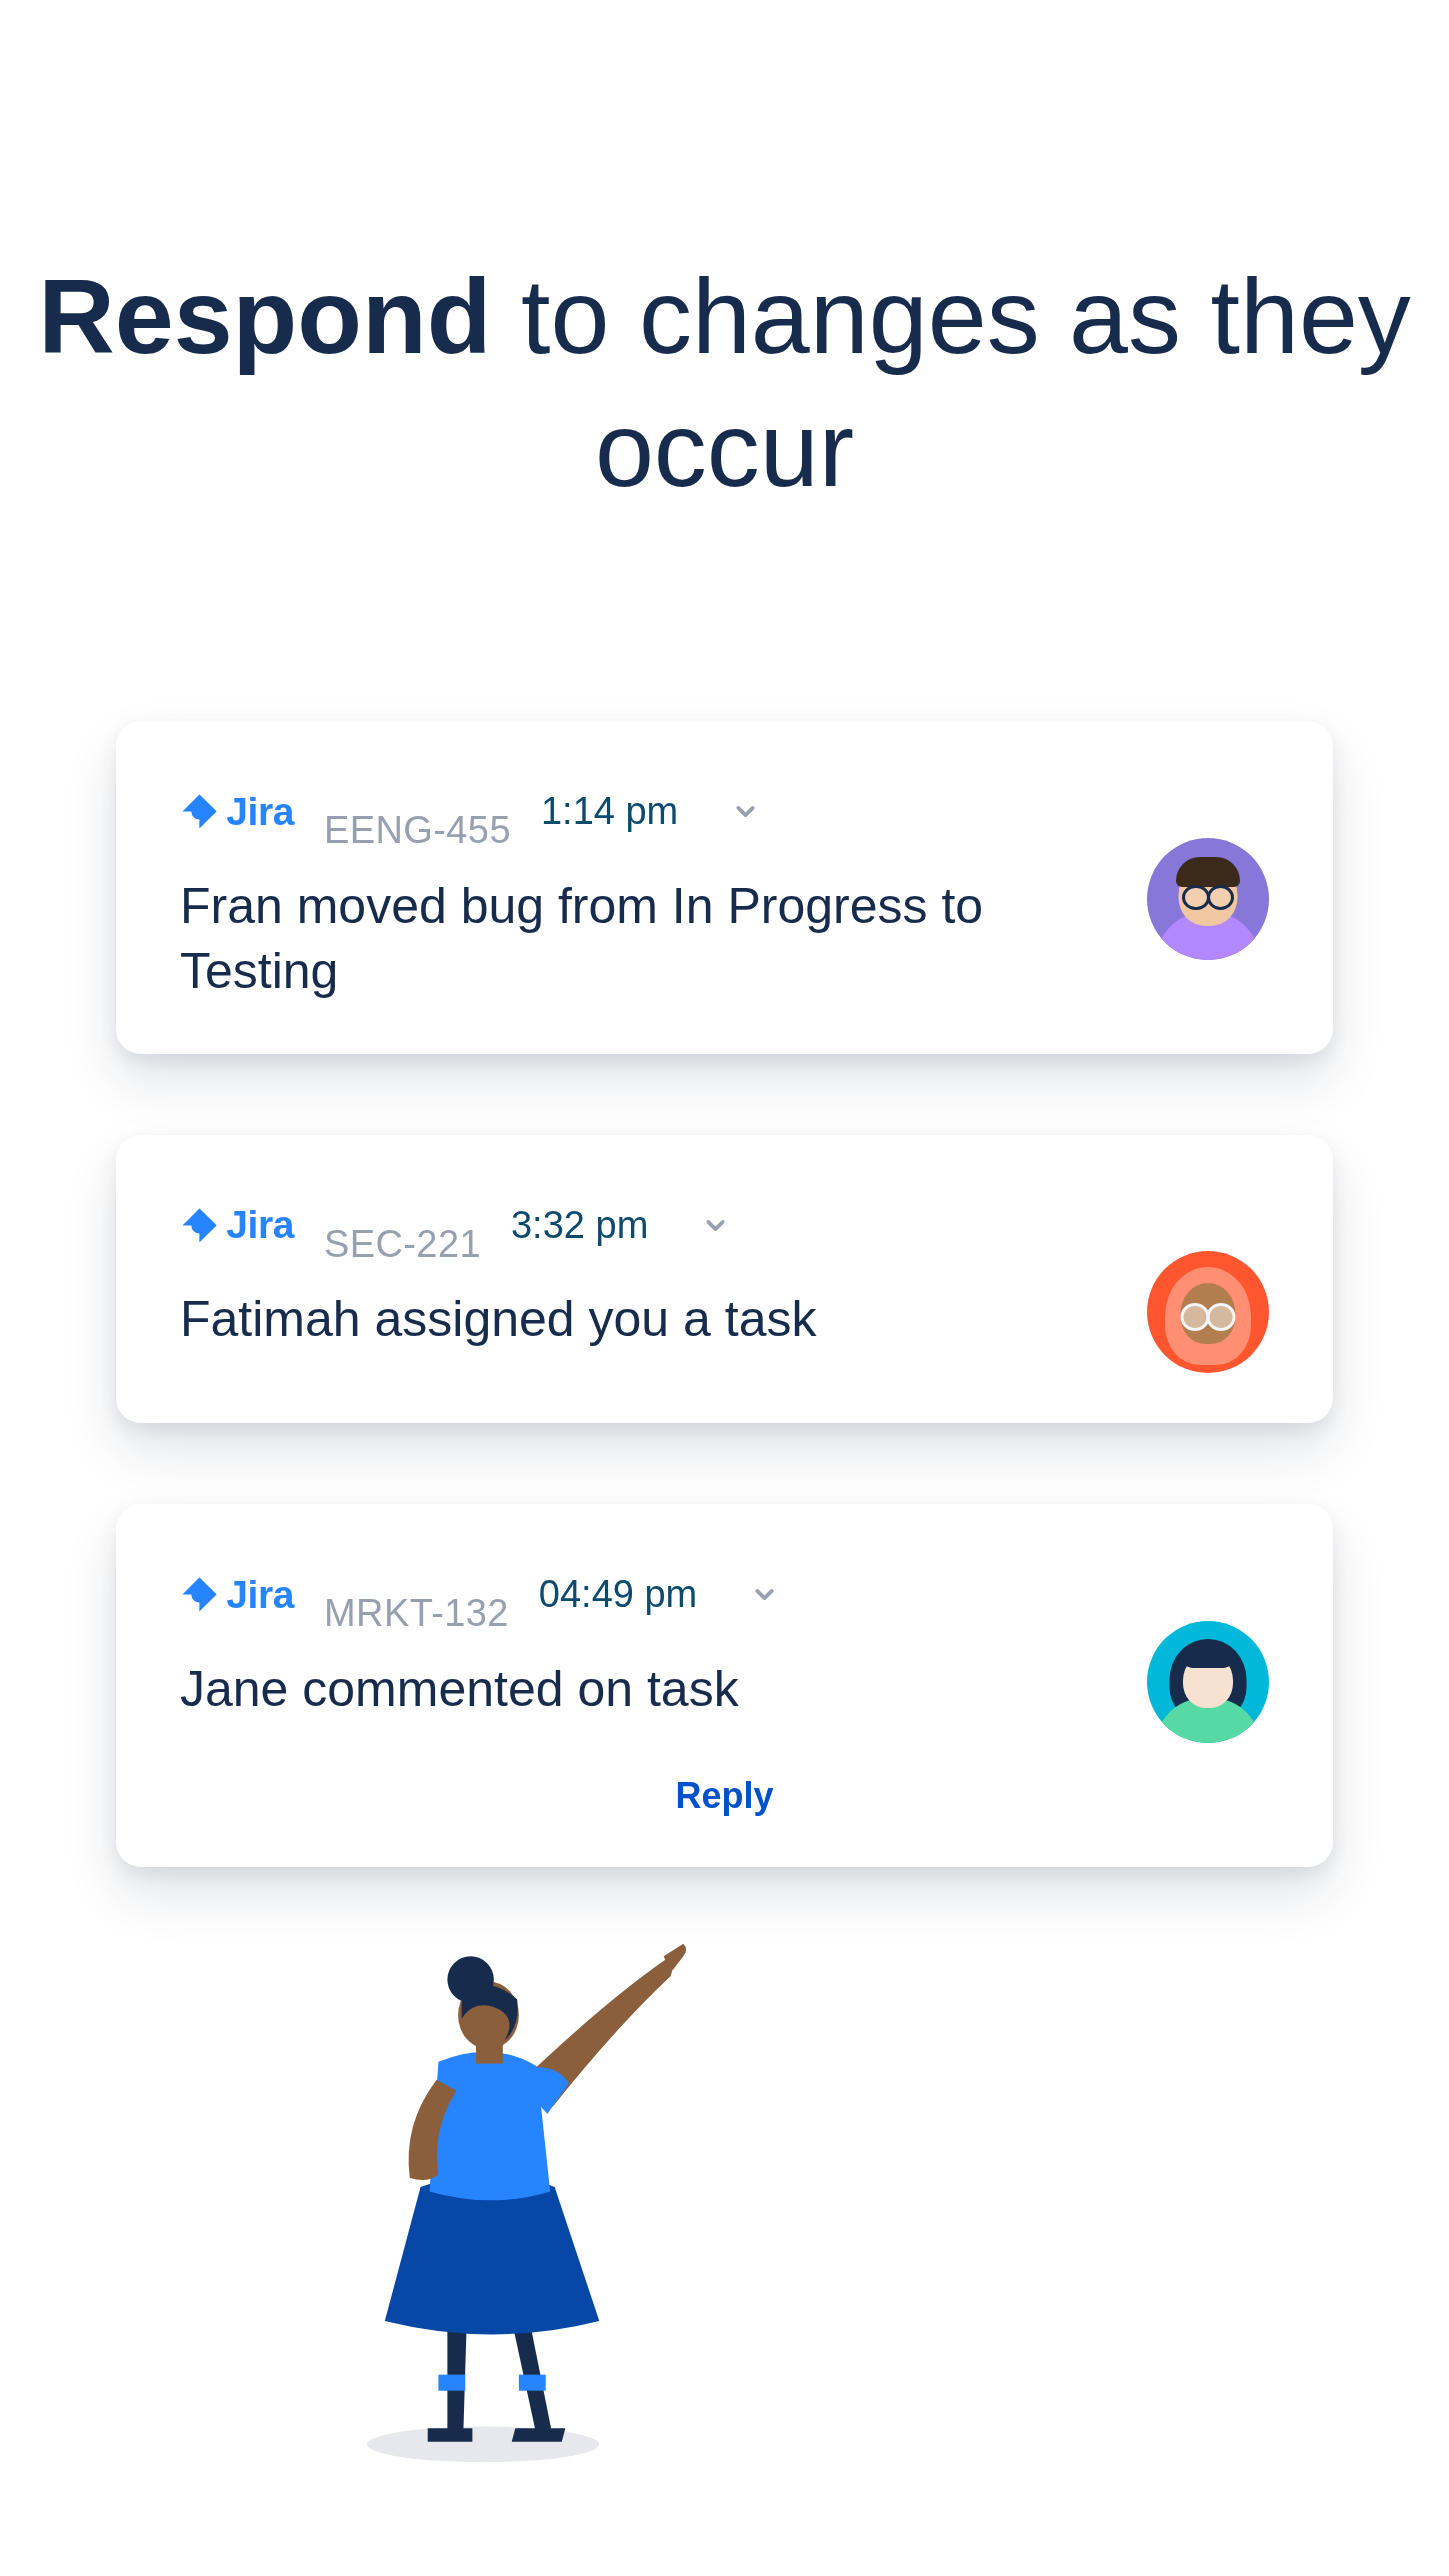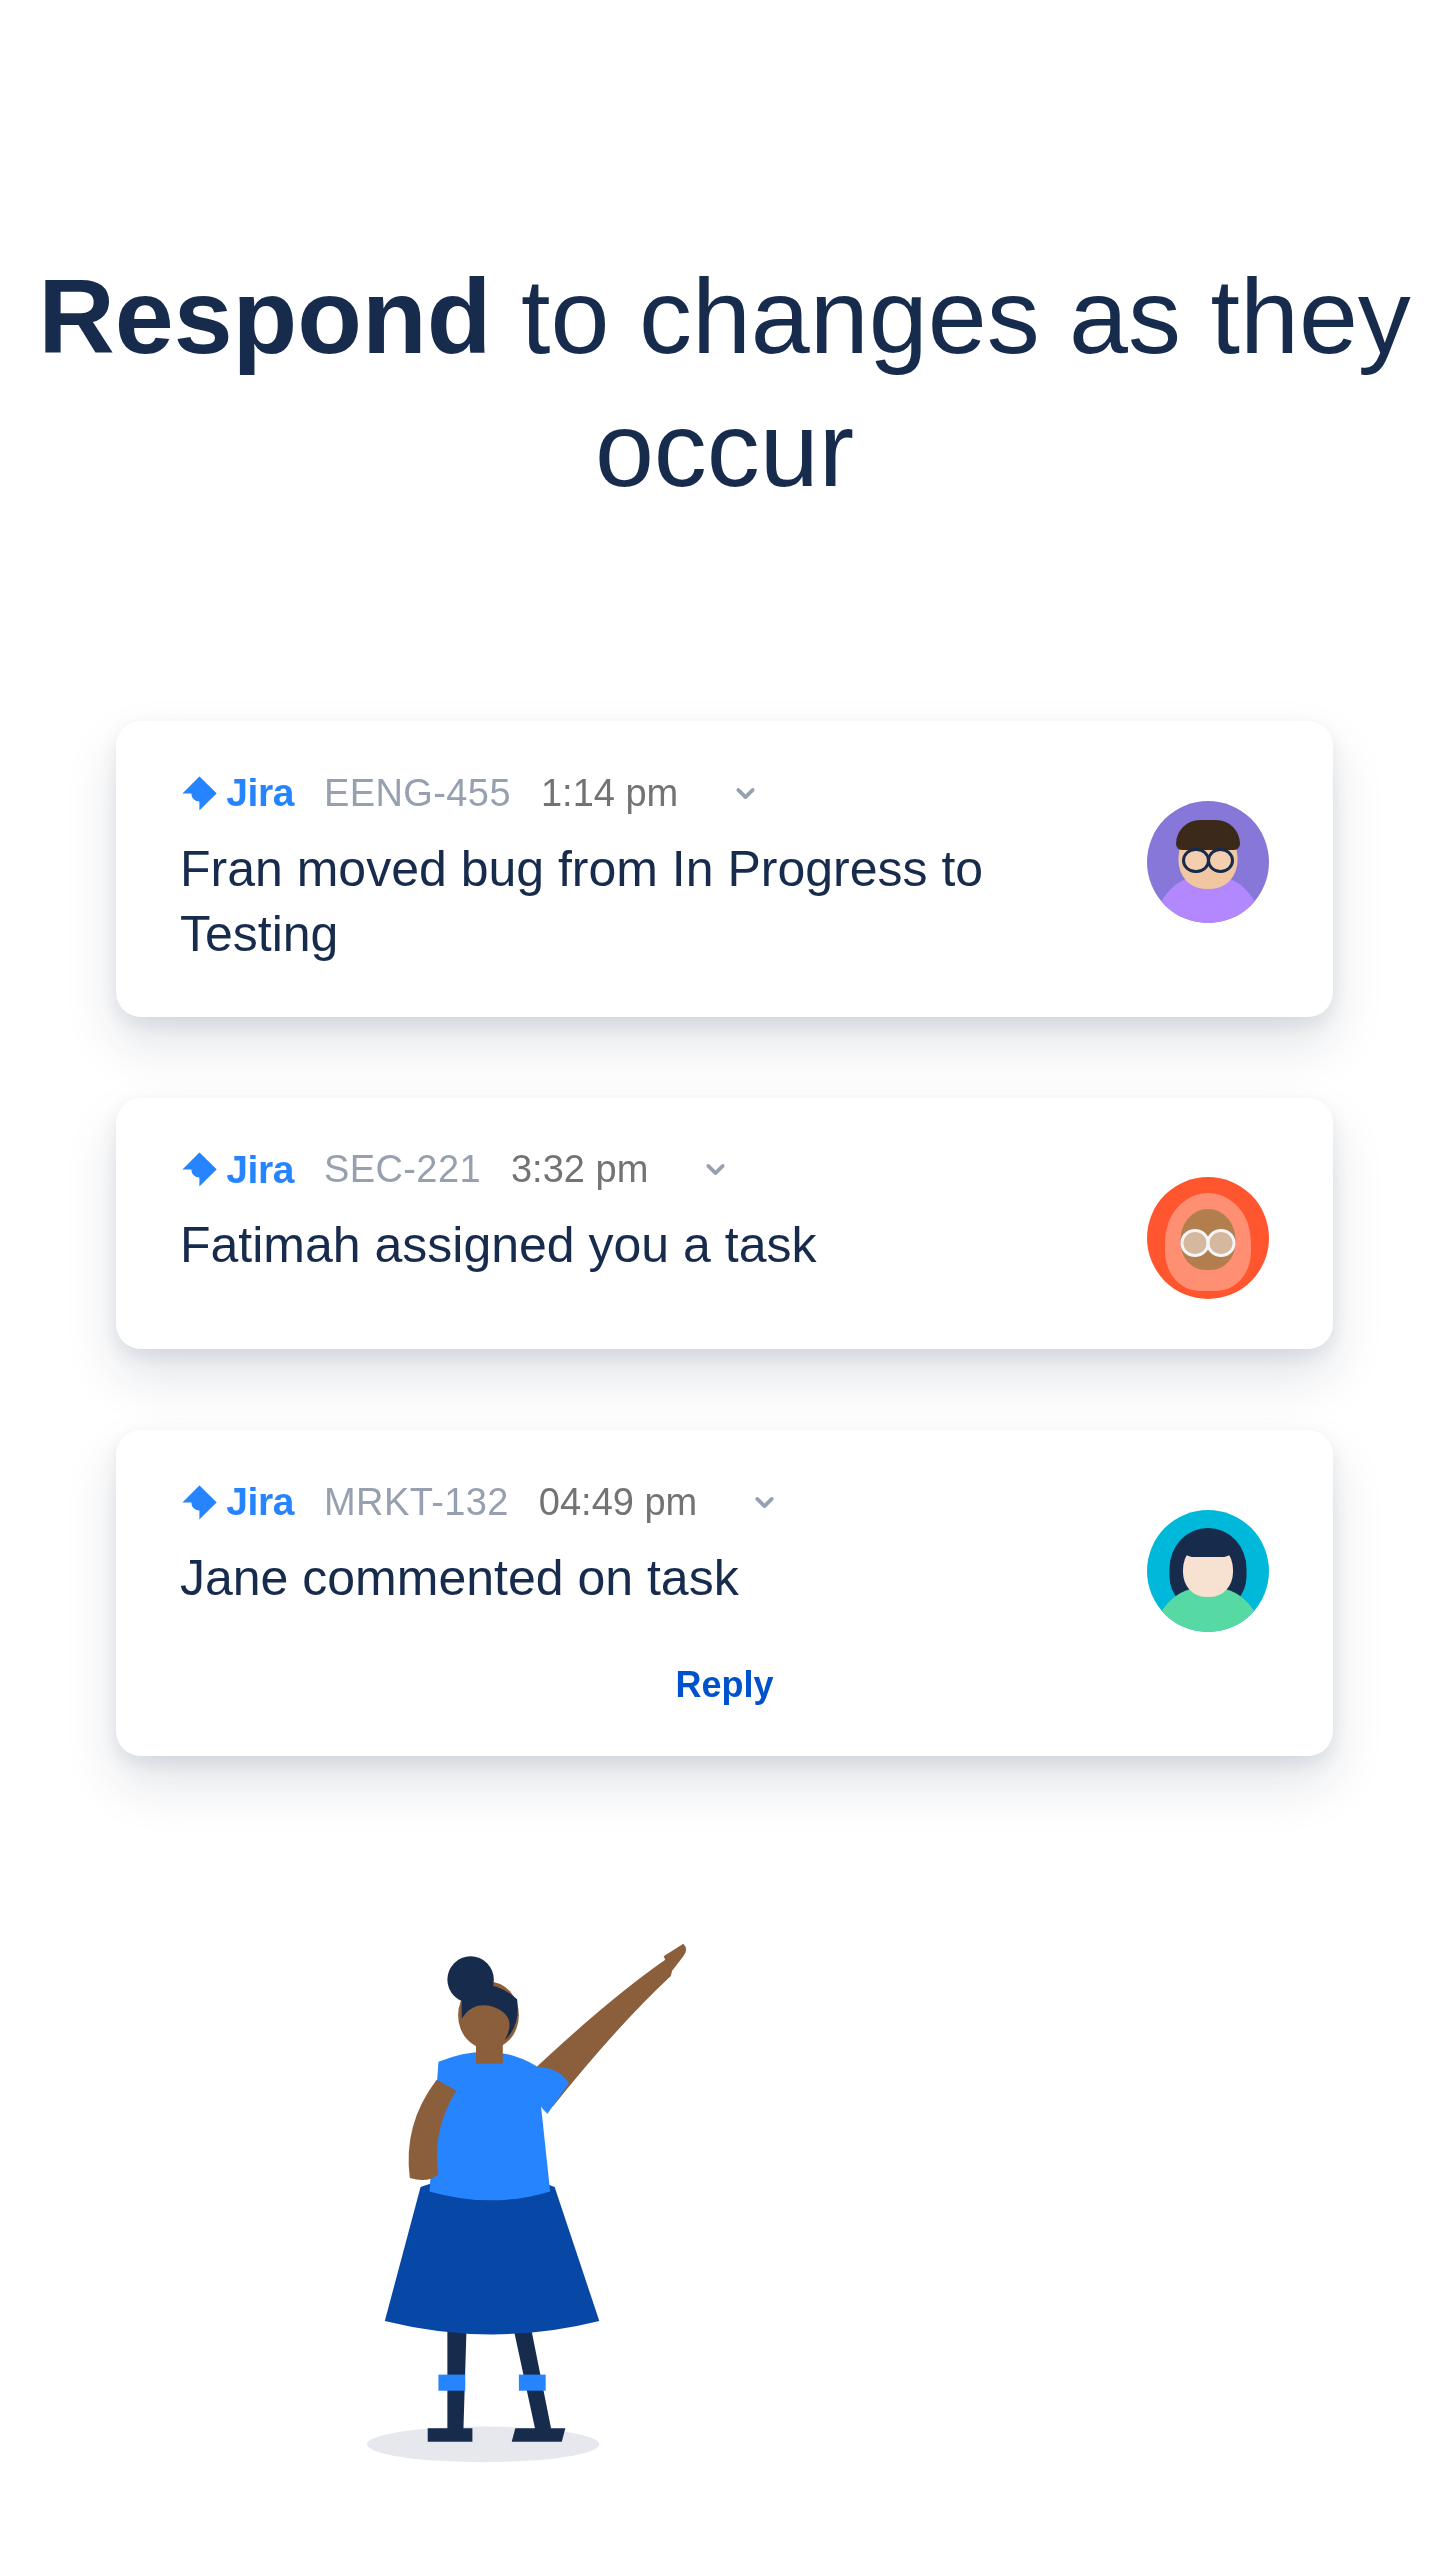--- a/index.html
+++ b/index.html
@@ -6,22 +6,22 @@
   html, body { width: 1449px; height: 2576px; background: #ffffff; font-family: -apple-system, BlinkMacSystemFont, "Segoe UI", Helvetica, Arial, sans-serif; overflow: hidden; }
   .page { width: 1449px; height: 2576px; position: relative; }
   .headline { text-align: center; padding-top: 250px; color: #172B4D; font-size: 106px; line-height: 1.25; font-weight: 400; }
   .headline .bold { font-weight: 700; }
   .cards { margin-top: 206px; display: flex; flex-direction: column; gap: 81px; padding: 0 116px; }
   .card { background: #ffffff; border-radius: 25px; box-shadow: 0 27px 54px rgba(9,30,66,0.12), 0 7.2px 18px rgba(9,30,66,0.08); padding: 50px 64px 50px 64px; position: relative; }
   .card-header { display: flex; align-items: center; gap: 30px; }
   .jira-logo { display: flex; align-items: center; gap: 7.2px; color: #2684FF; }
   .jira-logo svg { width: 39px; height: 39px; }
   .jira-logo-text { font-size: 39px; font-weight: 600; color: #2684FF; letter-spacing: -0.4px; }
-  .ticket-id { font-size: 38px; color: #97A0AF; font-weight: 400; letter-spacing: 0.4px; }
-  .time { font-size: 38px; color: #737373; font-weight: 400; }
+  .ticket-id { font-size: 38px; color: #97A0AF; font-weight: 400; letter-spacing: 0.4px; margin-top: 38px; }
+  .time { font-size: 38px; color: #0c4a6e; font-weight: 400; }
   .chevron { width: 39px; height: 39px; display:flex; align-items:center; justify-content:center; color: #97A0AF; margin-left: 18px; }
   .chevron svg { width: 29px; height: 29px; }
   .card-body { margin-top: 21.5px; display: flex; align-items: flex-start; justify-content: space-between; gap: 24px; }
   .card-message { font-size: 50px; color: #172B4D; line-height: 1.3; max-width: 894px; }
   .avatar { width: 122px; height: 122px; border-radius: 50%; flex-shrink: 0; margin-top: -36px; }
   
   .avatar.a1 { background: #8777D9; position: relative; overflow: hidden; }
   .avatar.a1 .head { position:absolute; left:50%; top:25px; transform:translateX(-50%); width:59px; height:63px; background:#F1C7A1; border-radius:50% 50% 45% 45%; }
   .avatar.a1 .hair { position:absolute; left:50%; top:19.7px; transform:translateX(-50%); width:64px; height:30px; background:#3B2A1A; border-radius:36px 36px 9px 9px; }
   .avatar.a1 .glasses { position:absolute; left:50%; top:47px; transform:translateX(-50%); width:52px; height:19.7px; }

